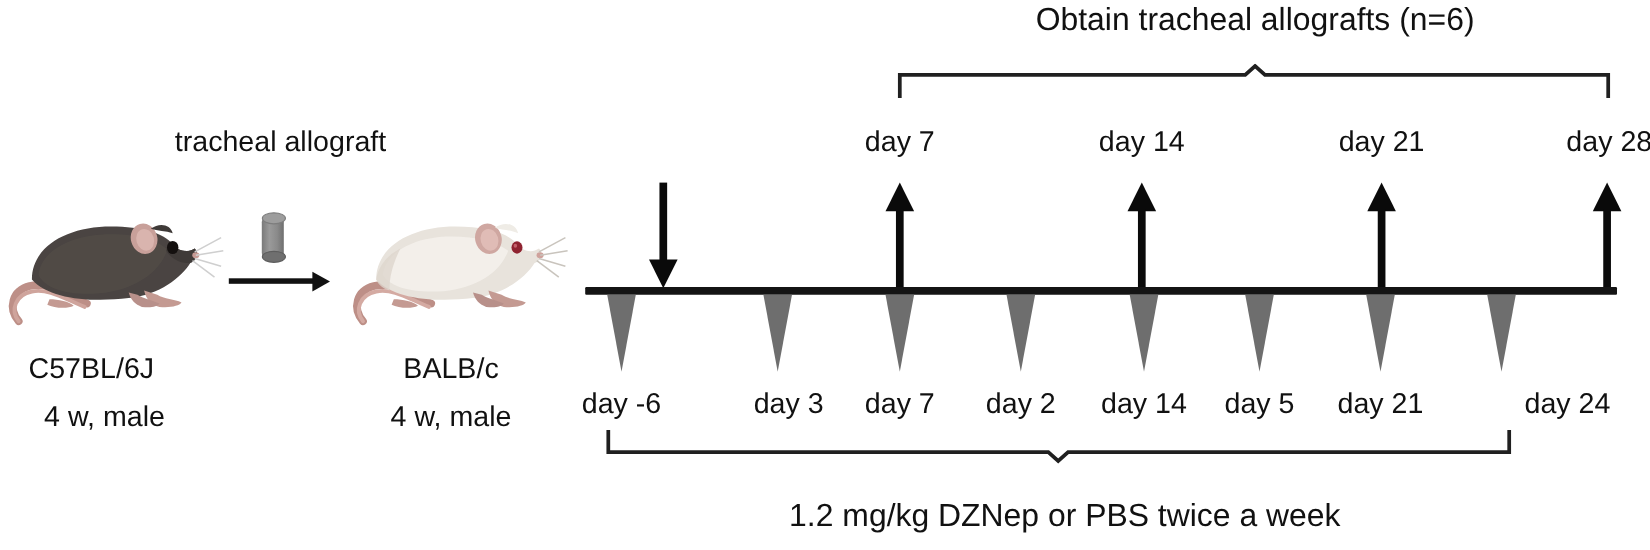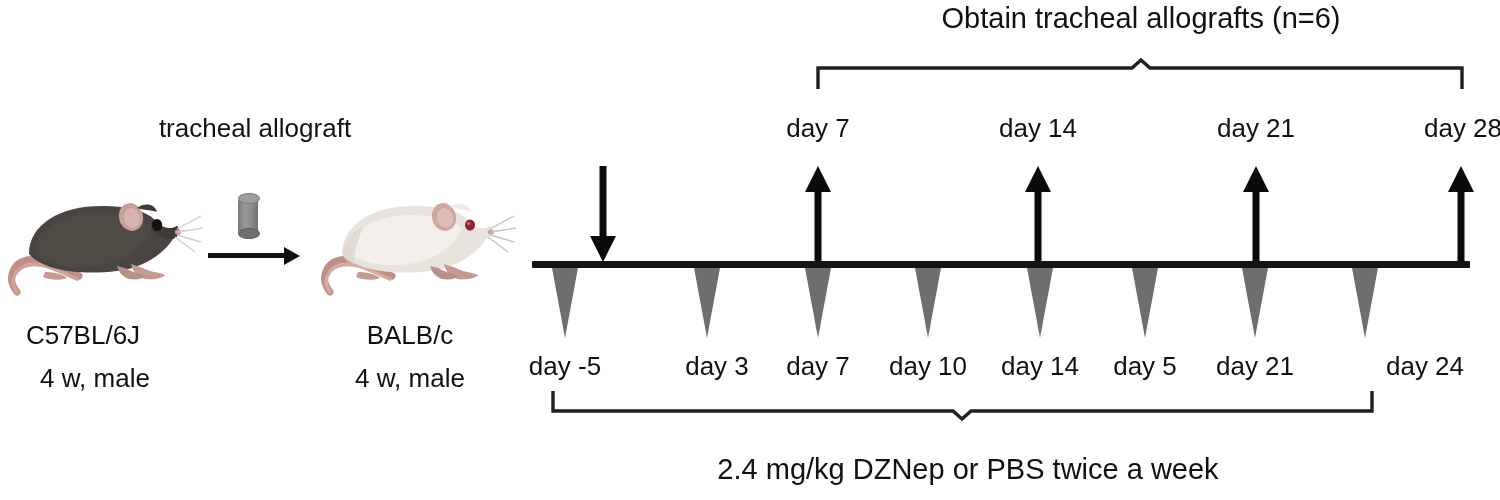--- a/index.html
+++ b/index.html
@@ -230,28 +230,28 @@
 
   <div class="tri" style="left:565px;  top:268px;"></div>
   <div class="tri" style="left:707px;  top:268px;"></div>
   <div class="tri" style="left:818px;  top:268px;"></div>
   <div class="tri" style="left:928px;  top:268px;"></div>
   <div class="tri" style="left:1040px; top:268px;"></div>
   <div class="tri" style="left:1145px; top:268px;"></div>
   <div class="tri" style="left:1255px; top:268px;"></div>
   <div class="tri" style="left:1365px; top:268px;"></div>
 
-  <div class="lbl c" style="left:565px;  top:353px;">day -5</div>
+  <div class="lbl c" style="left:565px;  top:353px;">day -6</div>
   <div class="lbl c" style="left:717px;  top:353px;">day 3</div>
   <div class="lbl c" style="left:818px;  top:353px;">day 7</div>
-  <div class="lbl c" style="left:928px;  top:353px;">day 10</div>
+  <div class="lbl c" style="left:928px;  top:353px;">day 2</div>
   <div class="lbl c" style="left:1040px; top:353px;">day 14</div>
   <div class="lbl c" style="left:1145px; top:353px;">day 5</div>
   <div class="lbl c" style="left:1255px; top:353px;">day 21</div>
   <div class="lbl c" style="left:1425px; top:353px;">day 24</div>
 
   <svg class="bracket" style="left:545px; top:388px;" width="845" height="34">
     <path d="M8 3 L8 23 L408 23 L417 31 L426 23 L827 23 L827 3" fill="none" stroke="#202020" stroke-width="3.4" stroke-linejoin="miter" stroke-linecap="butt"></path>
   </svg>
 
-  <div class="lbl c caption" style="left:968px; top:455px;">2.4 mg/kg DZNep or PBS twice a week</div>
+  <div class="lbl c caption" style="left:968px; top:455px;">1.2 mg/kg DZNep or PBS twice a week</div>
 
 </div>
 
 </body></html>

